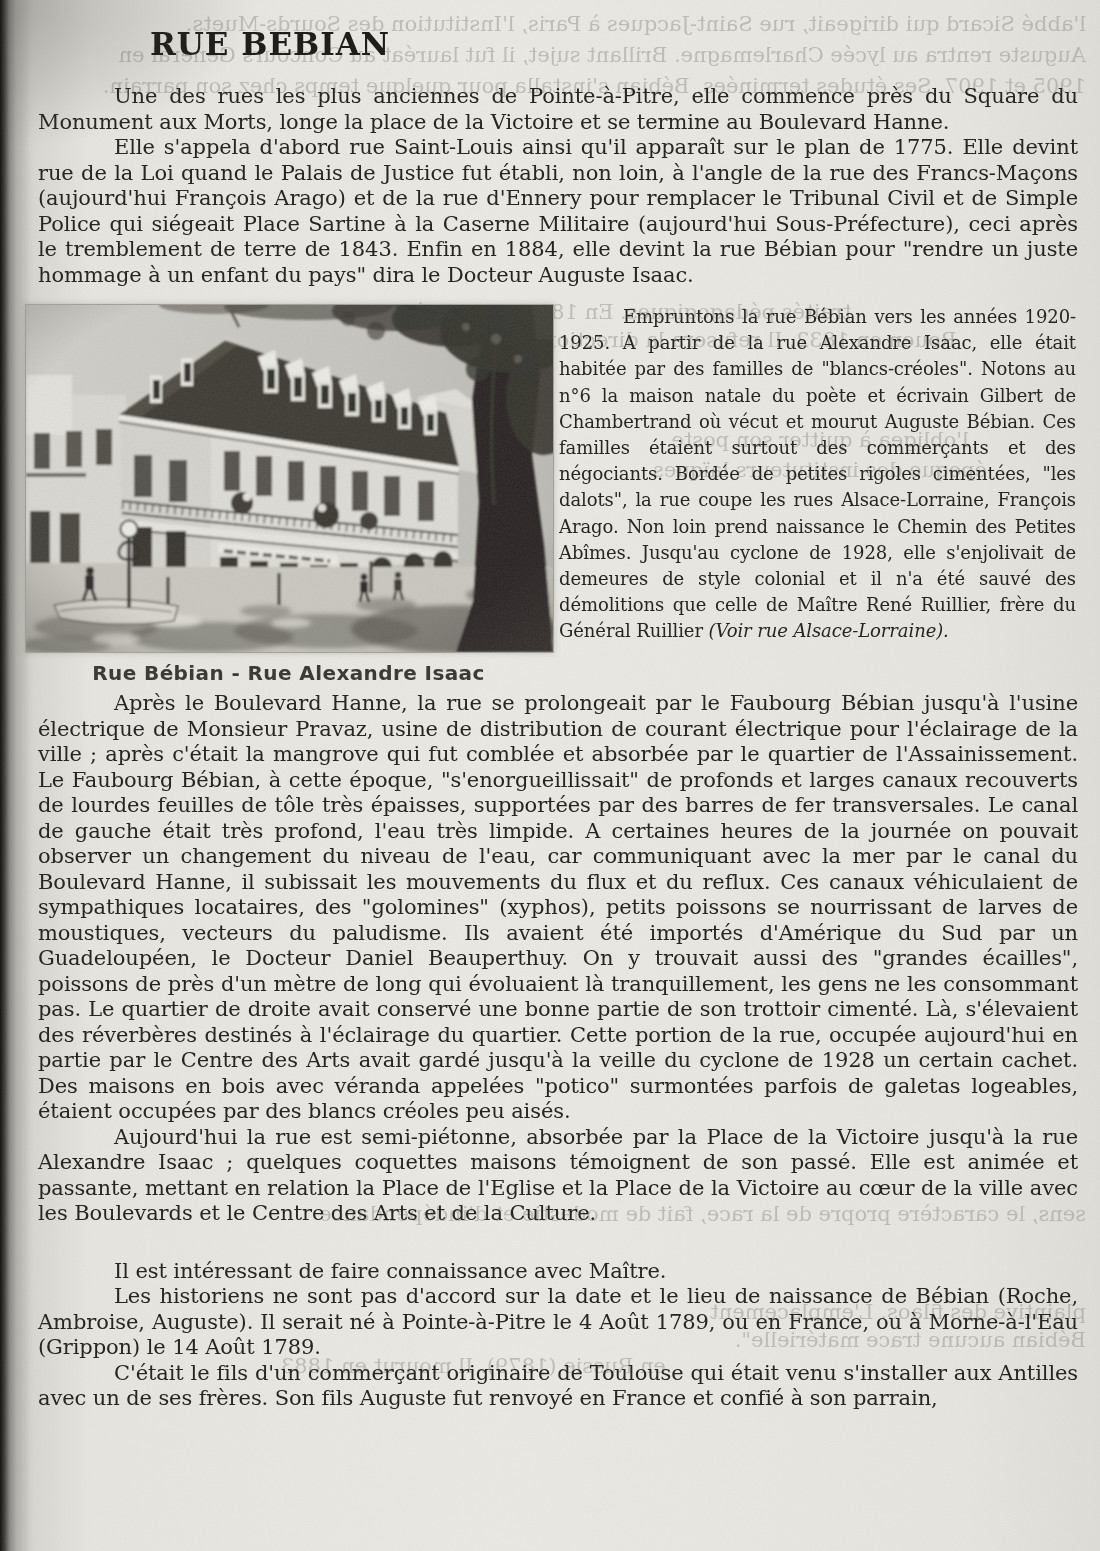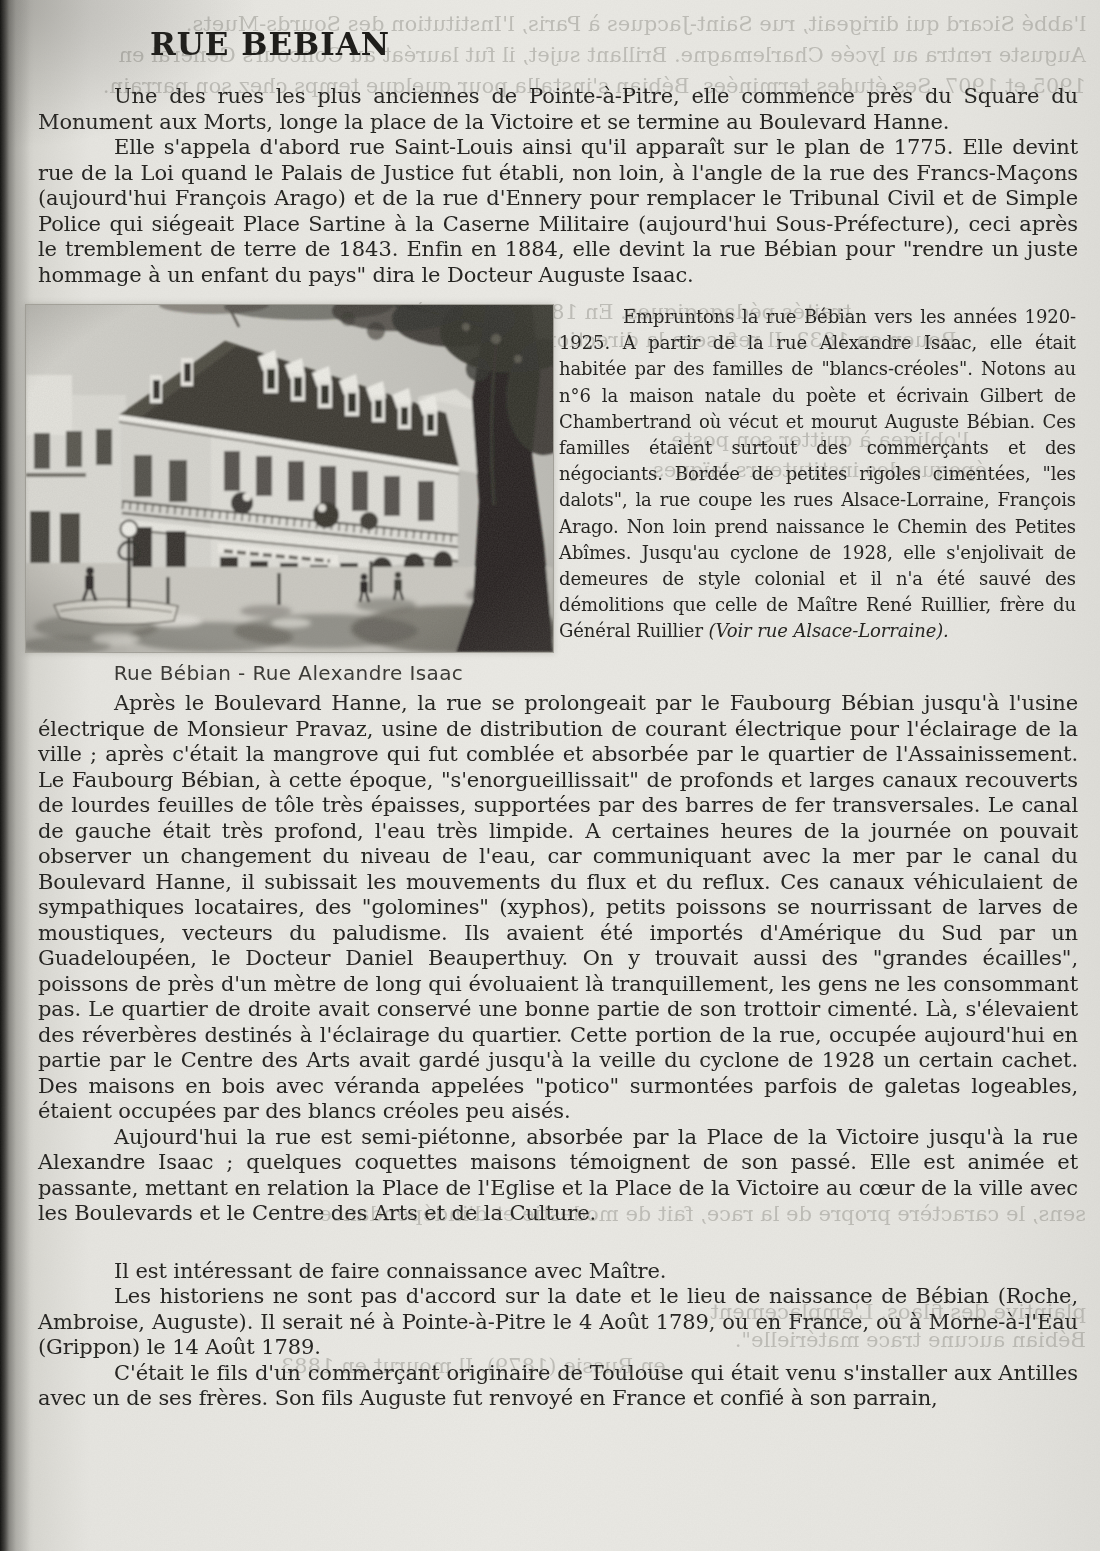--- a/index.html
+++ b/index.html
@@ -18,21 +18,21 @@
     background:radial-gradient(ellipse at 0% 0%,rgba(60,58,54,.30),rgba(60,58,54,0) 70%);z-index:4;}
   .content{position:absolute;left:38px;top:0;width:1040px;z-index:2;}
   h1.title{margin:26px 0 0 112px;font-size:31px;font-weight:bold;letter-spacing:1px;color:#1c1b18;}
   .para{margin:0;text-align:justify;font-size:21px;line-height:25.5px;letter-spacing:-0.1px;}
   .indent{text-indent:76px;}
   .intro1{margin-top:22px;}
   .photo-row{display:flex;margin-top:16px;margin-left:-13px;}
   figure.photo{margin:0;width:527px;flex:0 0 527px;}
   figure.photo svg{display:block;border:1px solid #a3a199;box-shadow:0 0 6px rgba(80,78,72,.25);}
   figcaption{margin-top:8px;text-align:center;font-family:"DejaVu Sans","Liberation Sans",sans-serif;
-    font-size:20px;letter-spacing:.4px;color:#3a3935;}
+    font-size:20px;letter-spacing:.4px;color:#3a3935;font-weight:bold;}
   .side-col{width:517px;margin-left:7px;}
   .col-para{font-size:18px;line-height:26.2px;text-align:justify;text-indent:64px;}
   .col-para em{font-style:italic;}
   .gap-before{margin-top:32px;}
   
   .bleed{position:absolute;z-index:1;transform:scaleX(-1);color:#97968f;opacity:.52;
     filter:blur(0.6px);font-size:21px;line-height:25px;white-space:nowrap;pointer-events:none;}
   .bleed-r{text-align:left;}   
   .bleed-l{text-align:right;}  
   .bleed-c{text-align:center;}

